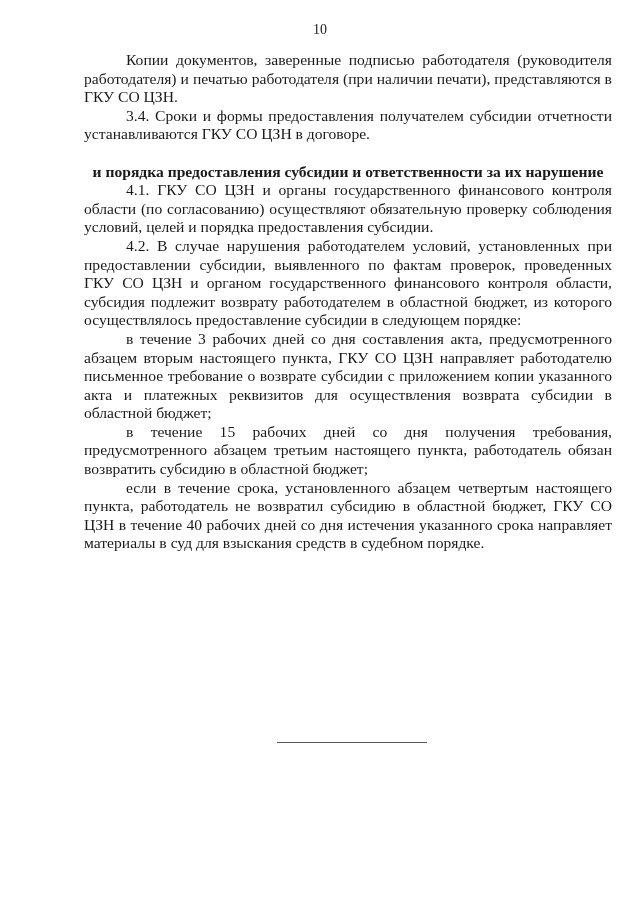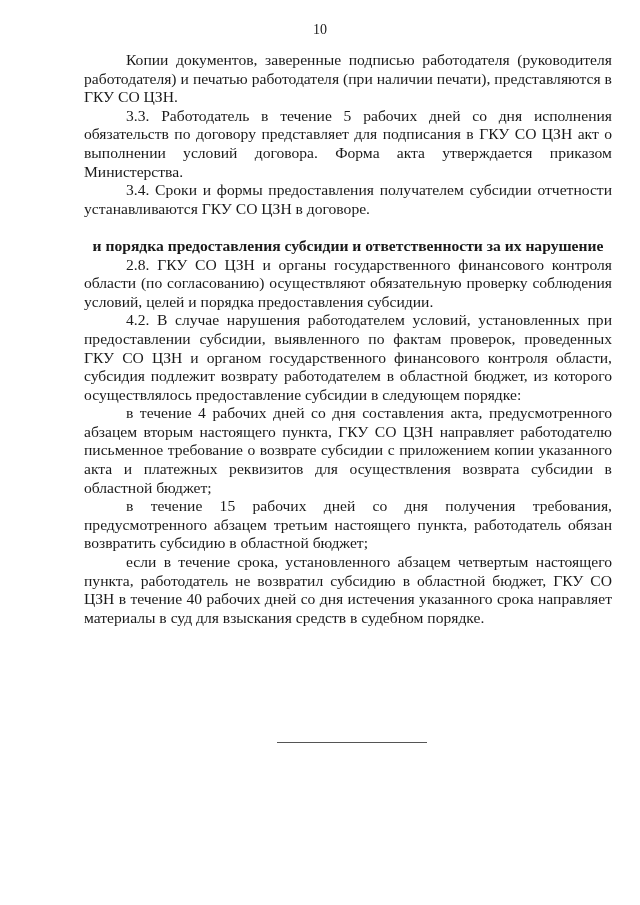--- a/index.html
+++ b/index.html
@@ -28,28 +28,27 @@
   }
 </style>
 </head>
 <body>
 
 <div class="page">
   <div class="page-number">10</div>
 
   <div class="body">
     <p>Копии документов, заверенные подписью работодателя (руководителя работодателя) и печатью работодателя (при наличии печати), представляются в ГКУ СО ЦЗН.</p>
-    <p>3.3. Работодатель в течение 5 рабочих дней со дня исполнения обязательств по договору представляет для подписания в ГКУ СО ЦЗН акт о выполнении условий договора. Форма акта утверждается приказом Министерства.</p>
     <p>3.4. Сроки и формы предоставления получателем субсидии отчетности устанавливаются ГКУ СО ЦЗН в договоре.</p>
 
     <div class="heading">
       <div>и порядка предоставления субсидии и ответственности за их нарушение</div>
     </div>
 
-    <p>2.8. ГКУ СО ЦЗН и органы государственного финансового контроля области (по согласованию) осуществляют обязательную проверку соблюдения условий, целей и порядка предоставления субсидии.</p>
+    <p>4.1. ГКУ СО ЦЗН и органы государственного финансового контроля области (по согласованию) осуществляют обязательную проверку соблюдения условий, целей и порядка предоставления субсидии.</p>
     <p>4.2. В случае нарушения работодателем условий, установленных при предоставлении субсидии, выявленного по фактам проверок, проведенных ГКУ СО ЦЗН и органом государственного финансового контроля области, субсидия подлежит возврату работодателем в областной бюджет, из которого осуществлялось предоставление субсидии в следующем порядке:</p>
-    <p>в течение 4 рабочих дней со дня составления акта, предусмотренного абзацем вторым настоящего пункта, ГКУ СО ЦЗН направляет работодателю письменное требование о возврате субсидии с приложением копии указанного акта и платежных реквизитов для осуществления возврата субсидии в областной бюджет;</p>
+    <p>в течение 3 рабочих дней со дня составления акта, предусмотренного абзацем вторым настоящего пункта, ГКУ СО ЦЗН направляет работодателю письменное требование о возврате субсидии с приложением копии указанного акта и платежных реквизитов для осуществления возврата субсидии в областной бюджет;</p>
     <p>в течение 15 рабочих дней со дня получения требования, предусмотренного абзацем третьим настоящего пункта, работодатель обязан возвратить субсидию в областной бюджет;</p>
     <p>если в течение срока, установленного абзацем четвертым настоящего пункта, работодатель не возвратил субсидию в областной бюджет, ГКУ СО ЦЗН в течение 40 рабочих дней со дня истечения указанного срока направляет материалы в суд для взыскания средств в судебном порядке.</p>
   </div>
 
   <div class="rule"></div>
 </div>
 
 </body></html>

